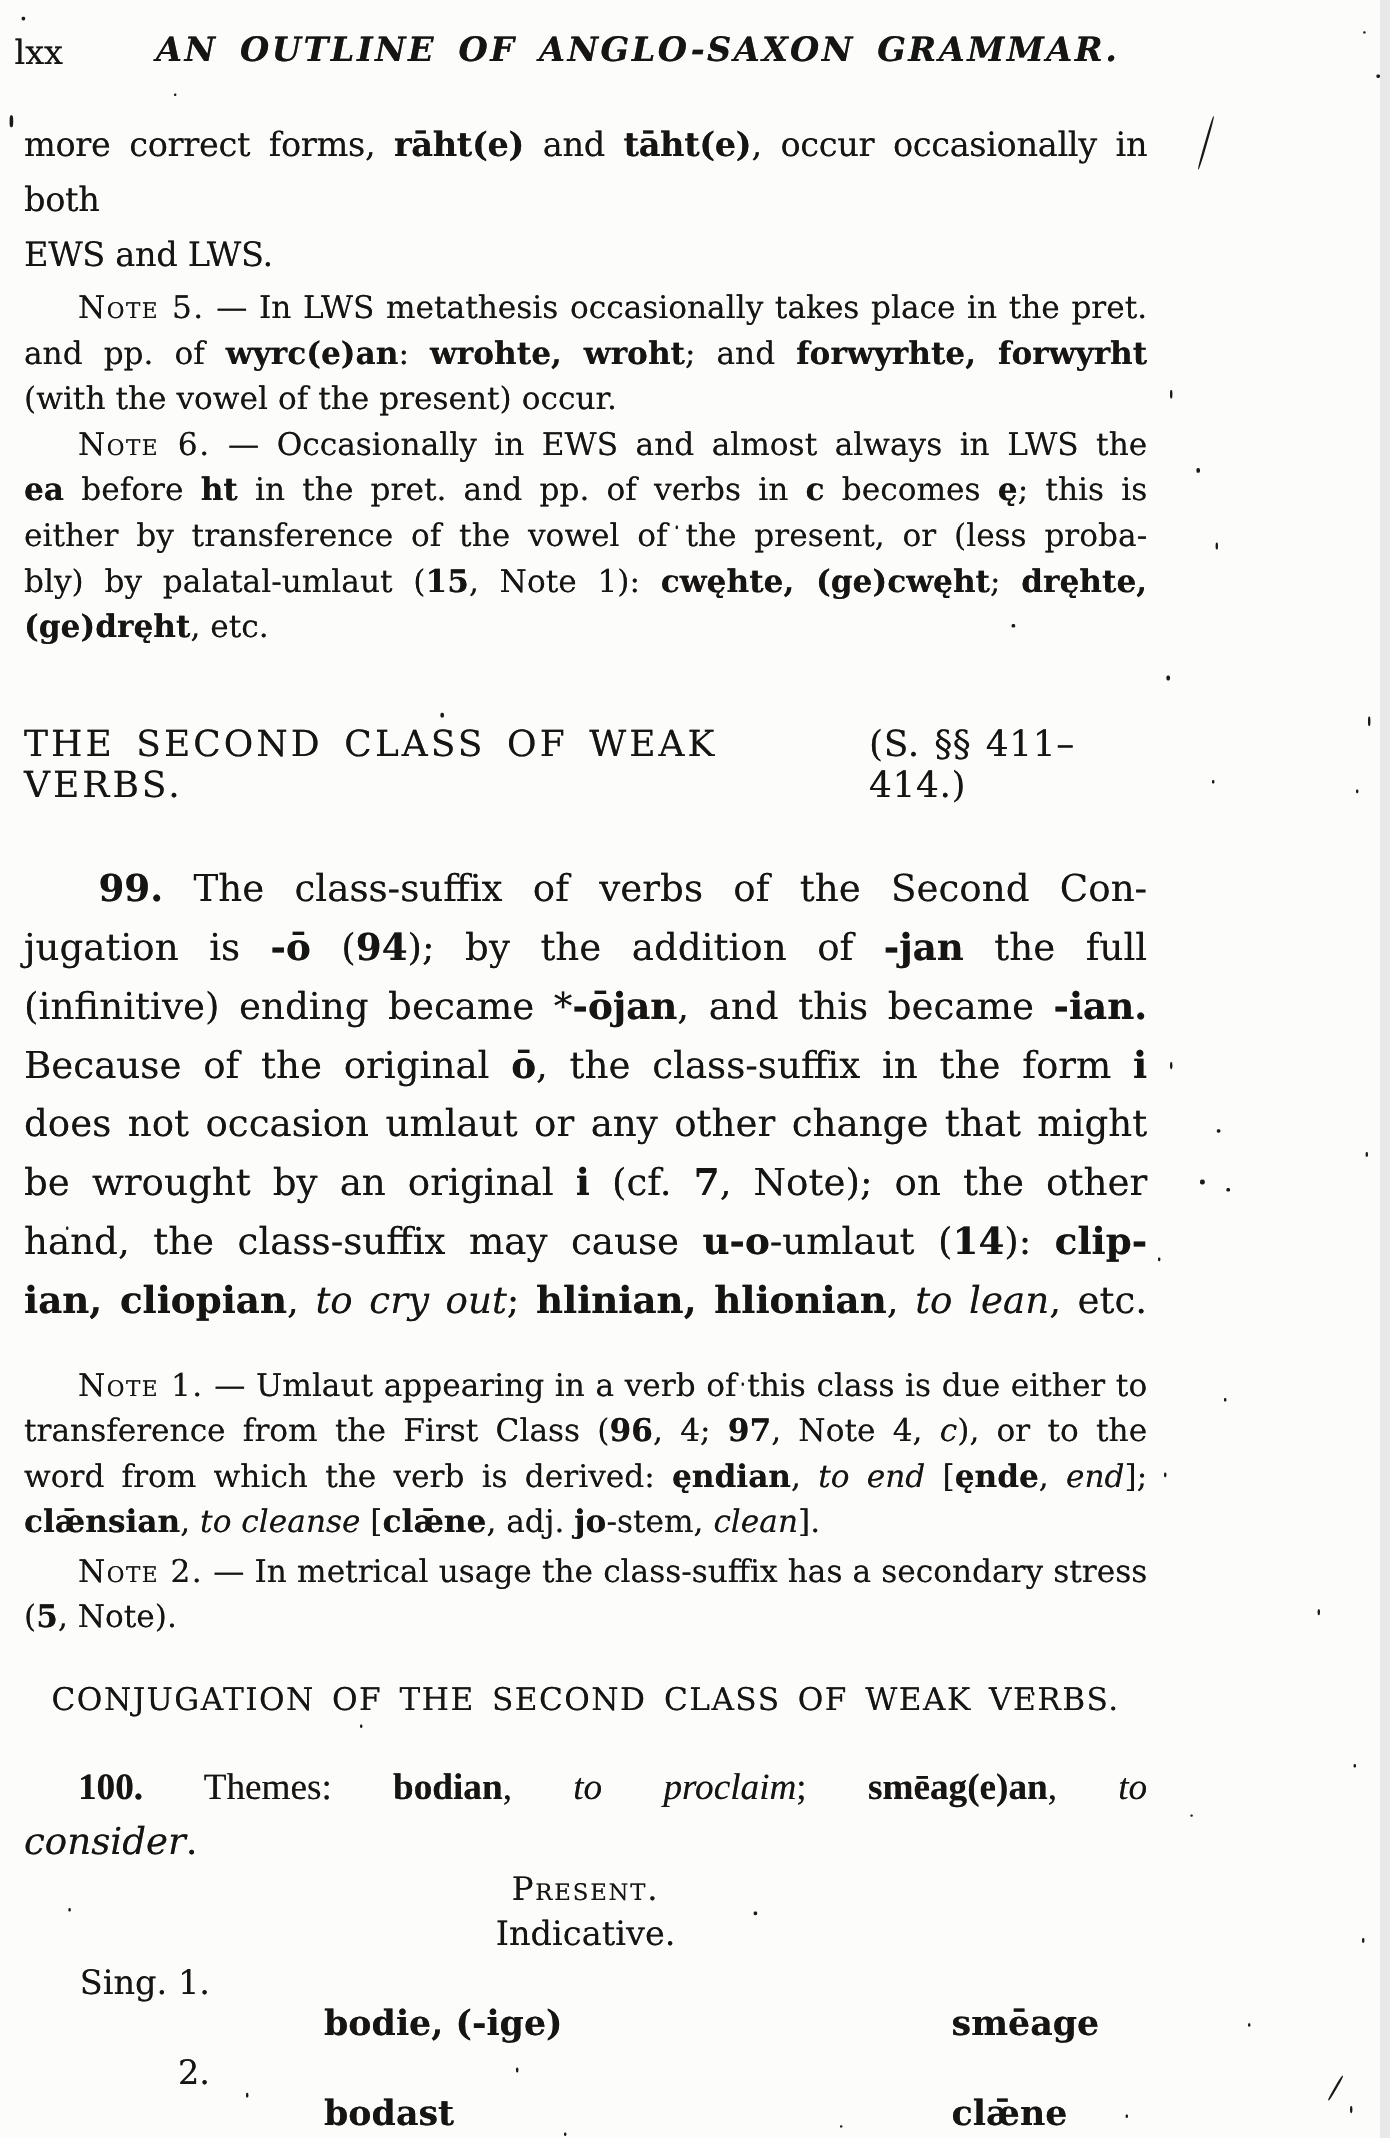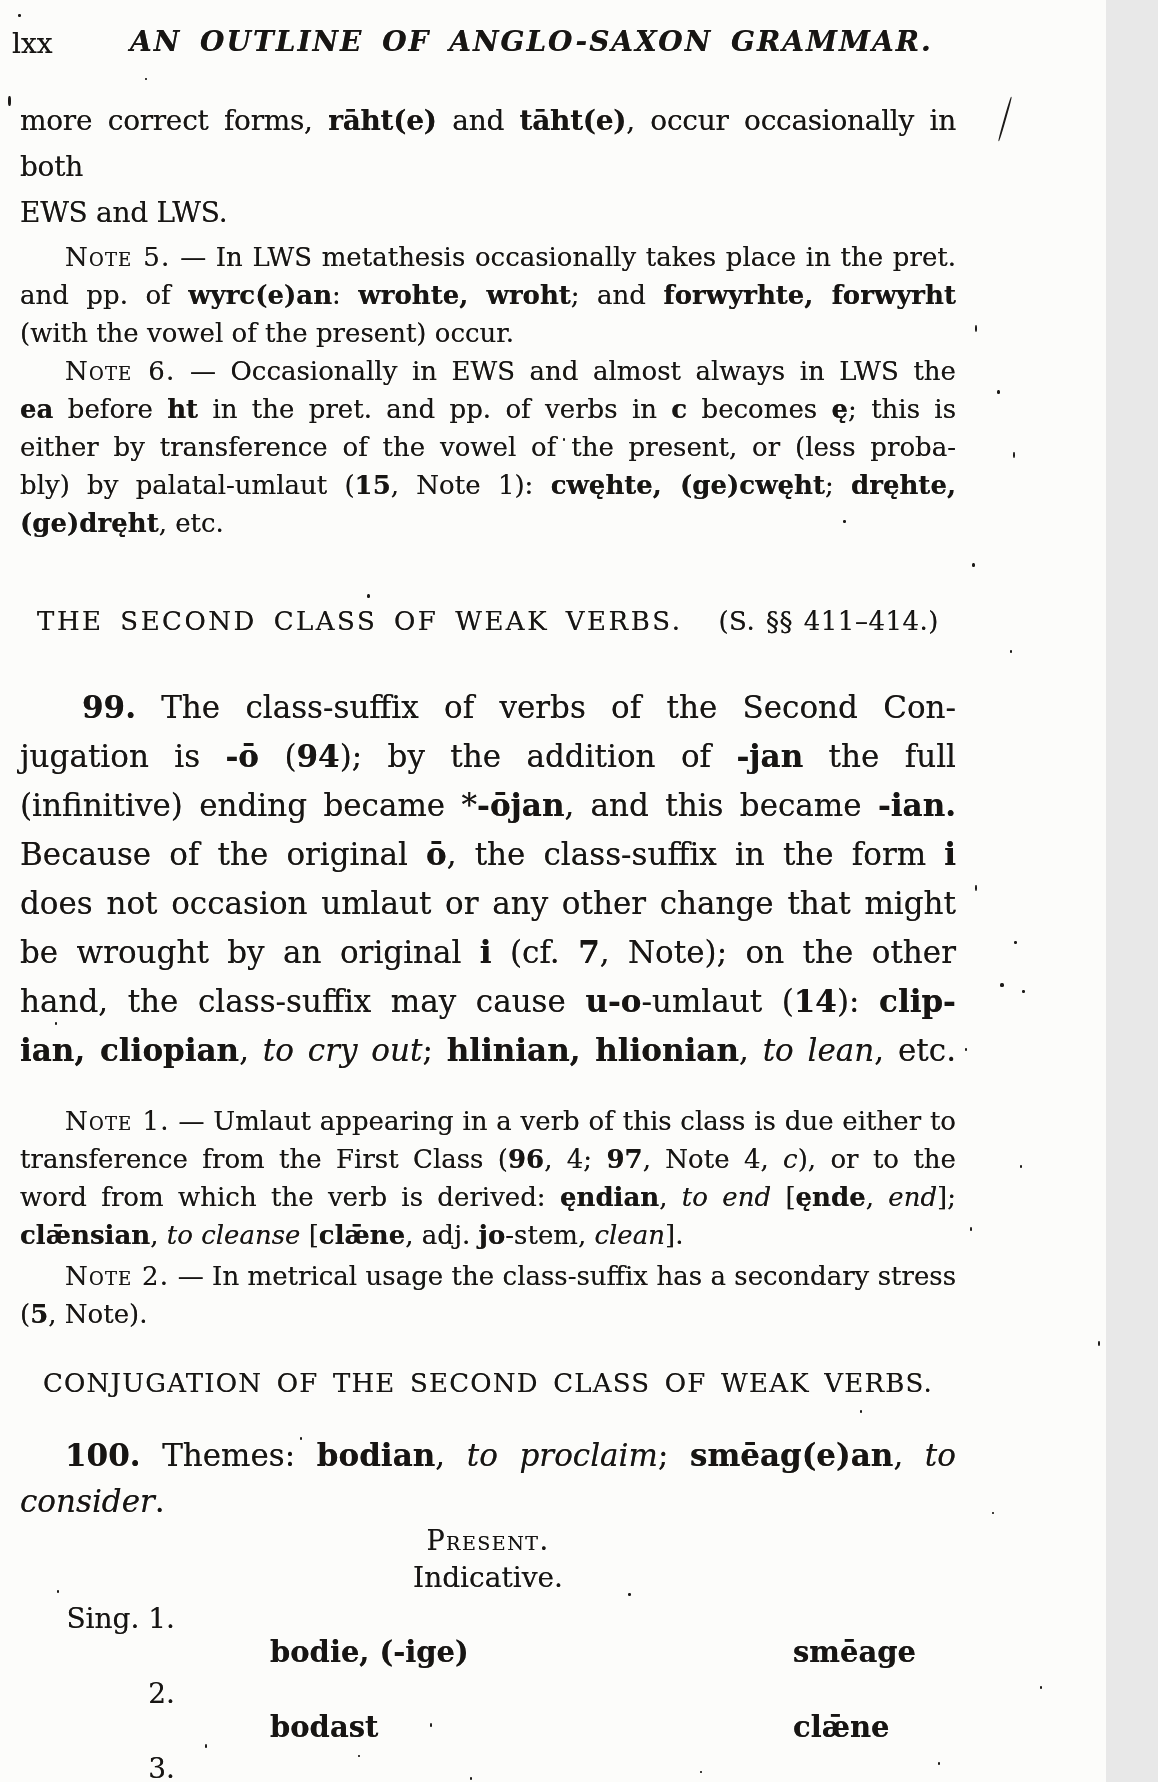--- a/index.html
+++ b/index.html
@@ -1,49 +1,50 @@
 <!DOCTYPE html>
 <html><head>
 <meta charset="utf-8">
 <style>
   html,body{margin:0;padding:0;background:#e8e8e8;}
   .page{
     position:relative;width:1106px;height:1782px;background:#fcfcfa;
     overflow:hidden;color:#171513;
     font-family:"DejaVu Serif","Liberation Serif",serif;
     text-shadow:0 0 .4px rgba(20,18,16,.65);
+    padding-left:44px;
   }
   .text-col{position:absolute;left:20px;top:0;width:936px;padding-top:22px;}
   .pageheader{position:relative;height:40px;line-height:40px;}
   .pagenum{position:absolute;left:-8px;top:2px;font-size:28px;}
   .runtitle{position:absolute;left:110px;top:0;font-style:italic;font-weight:bold;
     font-size:28px;letter-spacing:2px;word-spacing:7px;}
   .tl{min-height:1em;}
   .just{text-align:justify;text-align-last:justify;}
   .seg-n{}
   .seg-b{font-weight:bold;}
   .seg-i{font-style:italic;}
   .seg-sc{font-variant:small-caps;letter-spacing:1.2px;}
   .intro{margin-top:36px;font-size:28px;line-height:46px;letter-spacing:-.3px;}
   .note{font-size:26px;line-height:38px;}
   .note5{margin-top:2px;}
   .note > .tl:first-child{padding-left:45px;}
   .body-lg{font-size:31px;line-height:49px;}
   .par99{margin-top:45px;}
   .par99 > .tl:first-child{padding-left:62px;}
   .heading{display:flex;justify-content:center;align-items:center;
-    font-size:26px;line-height:34px;letter-spacing:2.5px;word-spacing:6px;}
+    font-size:30px;line-height:34px;letter-spacing:2.5px;word-spacing:6px;}
   .heading1{margin-top:62px;}
   .heading .ref{letter-spacing:.5px;word-spacing:2px;margin-left:36px;}
   .note1{margin-top:27px;}
   .note2{margin-top:3px;}
   .heading2{margin-top:33px;letter-spacing:1.2px;word-spacing:5px;text-align:center;
     font-size:26px;line-height:34px;}
   .par100{margin-top:32px;font-size:31px;line-height:46px;}
-  .par100 > .tl:first-child{padding-left:45px;}
+  .par100 > .tl:first-child{padding-left:45px;font-family:Liberation Serif, serif;}
   .center-line{text-align:center;}
   .present{font-variant:small-caps;font-size:27px;letter-spacing:1.5px;line-height:34px;}
   .indicative{font-size:28px;line-height:40px;}
   .ctable{}
   .crow{display:grid;grid-template-columns:185px 588px 1fr;line-height:42px;}
   .clabel{text-align:right;font-size:28px;}
   .crow.pad .clabel{padding-right:30px;}
   .cform{font-weight:bold;font-size:29px;margin-top:33px;}
   .c2{padding-left:65px;}
   .speck{position:absolute;background:#1c1a18;border-radius:40%;}

